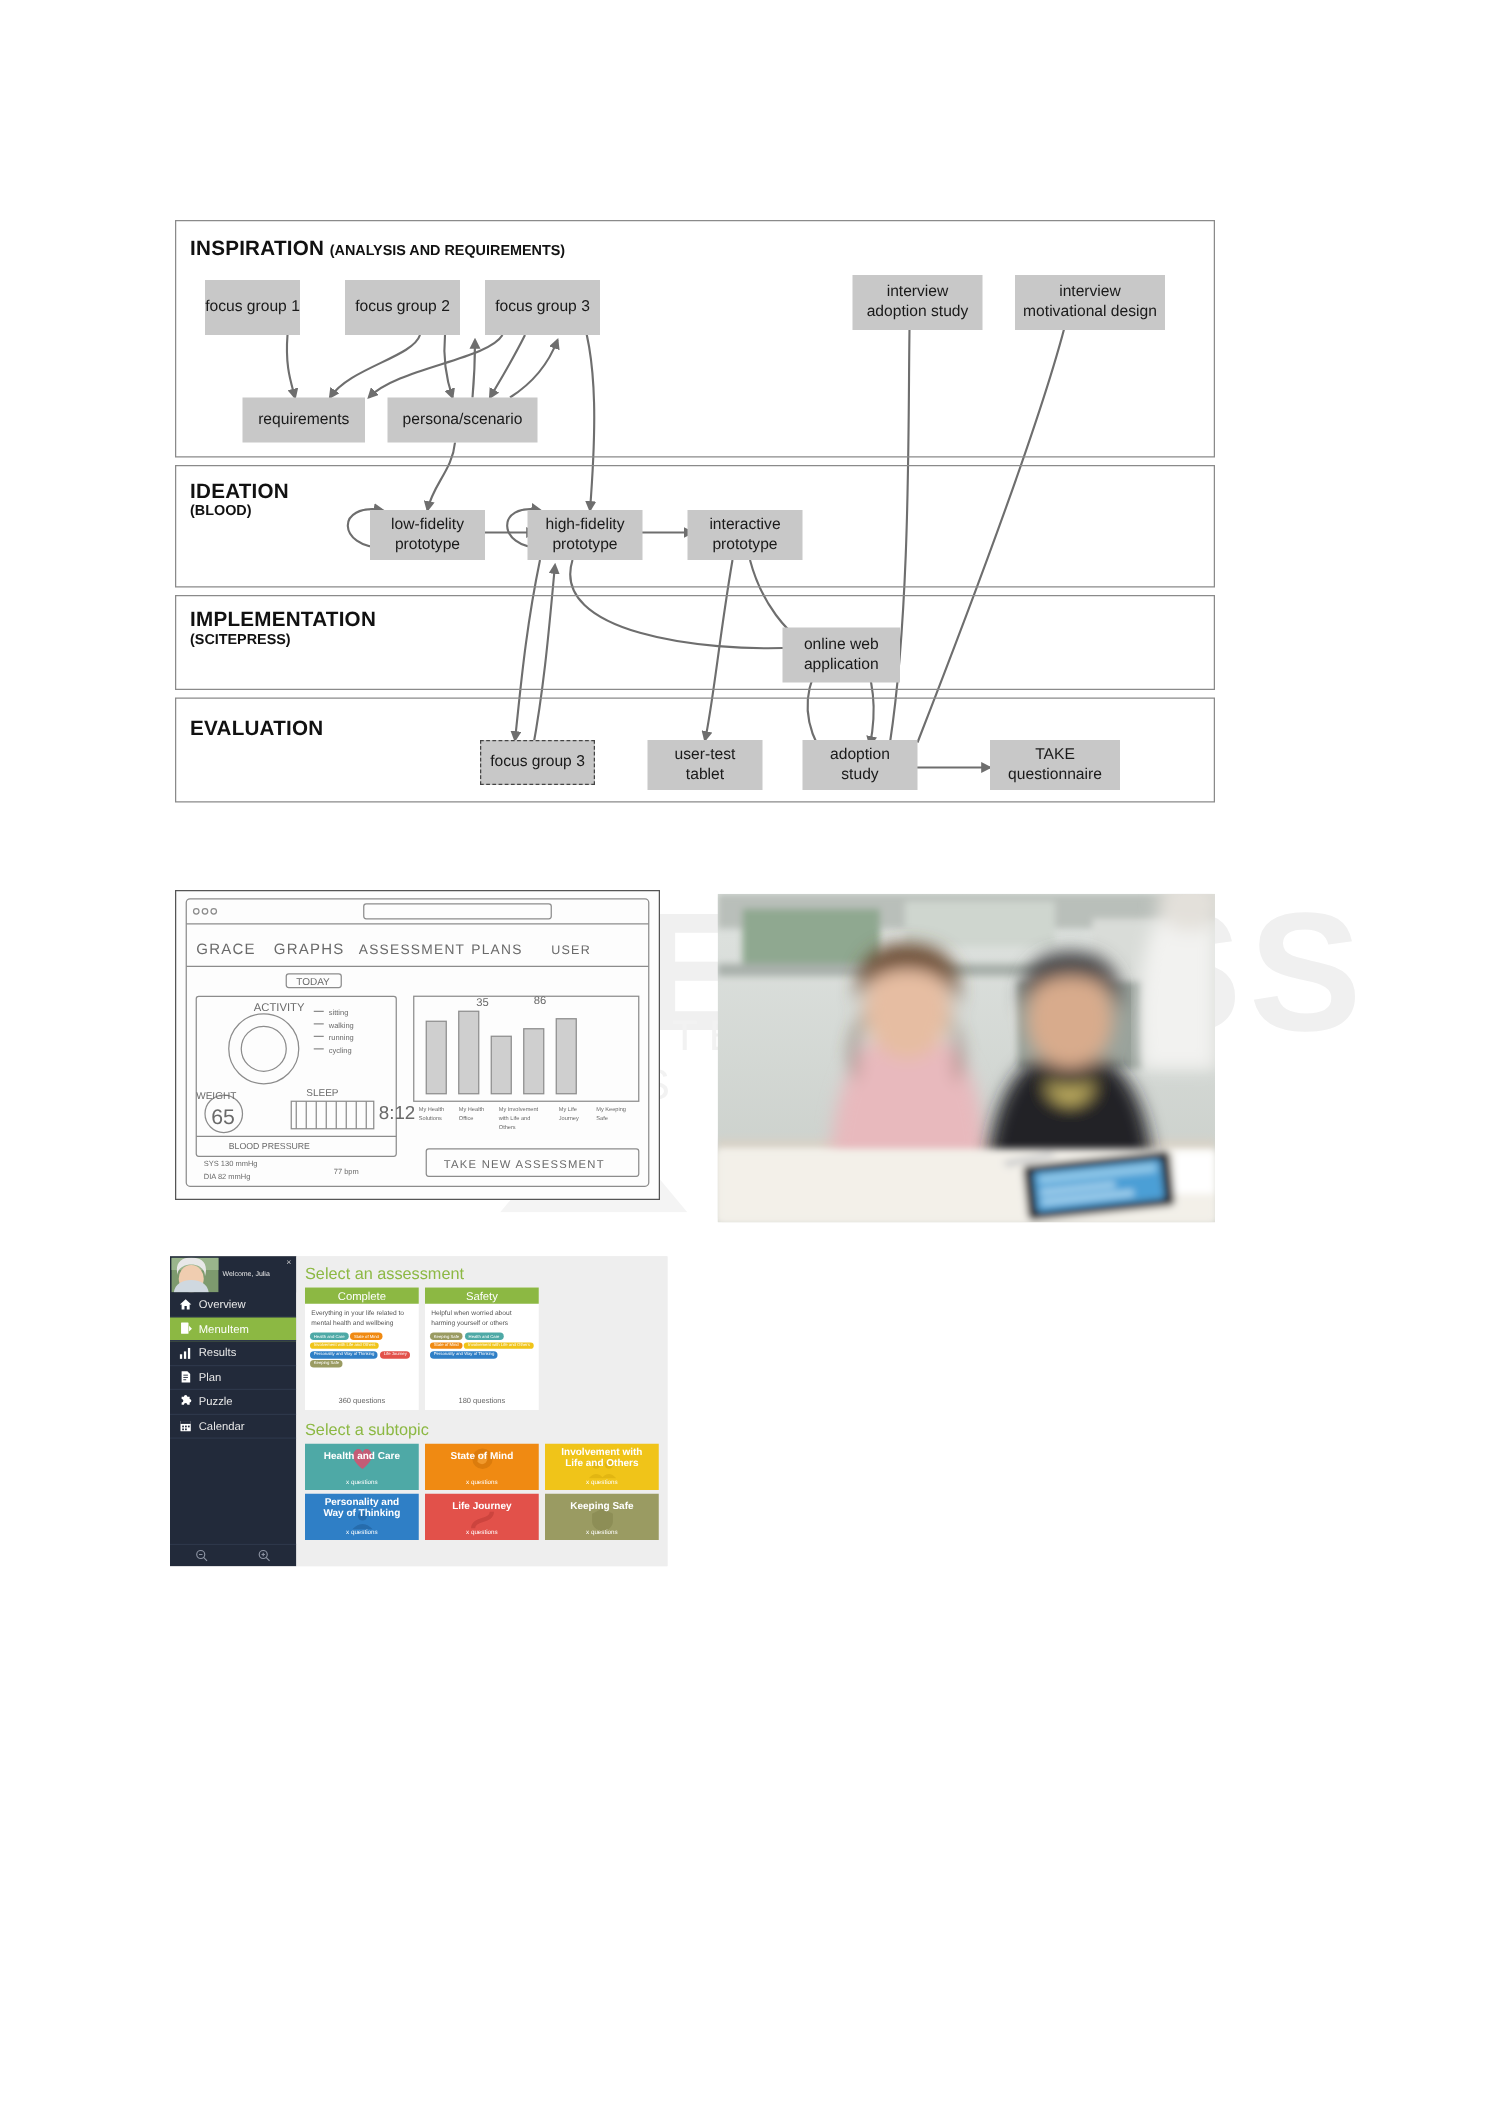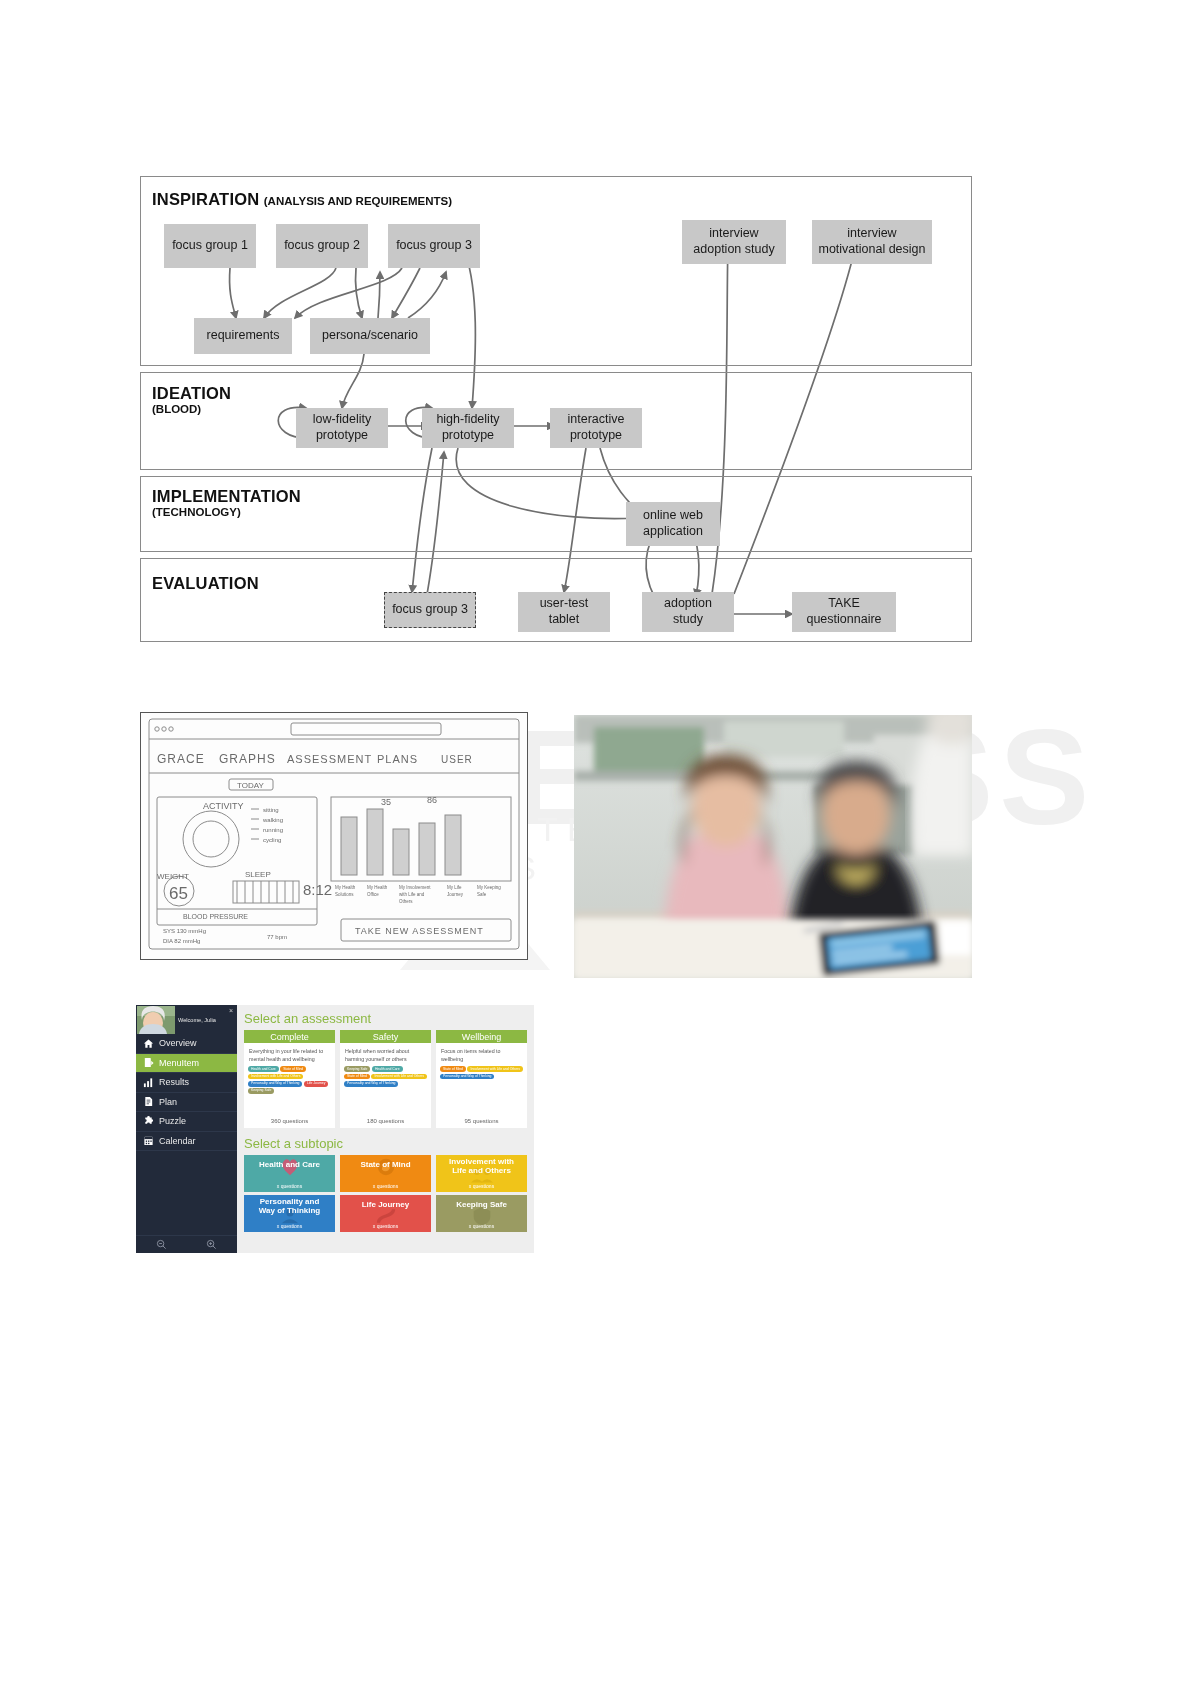--- a/index.html
+++ b/index.html
@@ -137,27 +137,27 @@
   <div class="lane-title" style="left:12px;top:14px;">
     <span class="big">INSPIRATION</span>
     <span class="small">(ANALYSIS AND REQUIREMENTS)</span>
   </div>
   <div class="lane-title" style="left:12px;top:208px;">
     <div class="big">IDEATION</div>
     <div class="small">(BLOOD)</div>
   </div>
   <div class="lane-title" style="left:12px;top:311px;">
     <div class="big">IMPLEMENTATION</div>
-    <div class="small">(TECHNOLOGY)</div>
+    <div class="small">(SCITEPRESS)</div>
   </div>
   <div class="lane-title" style="left:12px;top:398px;">
     <div class="big">EVALUATION</div>
   </div>
 
-  <div class="node" style="left:24px;top:48px;width:92px;height:44px;">focus group 1</div>
+  <div class="node" style="left:24px;top:48px;width:76px;height:44px;">focus group 1</div>
   <div class="node" style="left:136px;top:48px;width:92px;height:44px;">focus group 2</div>
   <div class="node" style="left:248px;top:48px;width:92px;height:44px;">focus group 3</div>
   <div class="node" style="left:542px;top:44px;width:104px;height:44px;">
     <span style="white-space:pre-line;">interview
 adoption study</span>
   </div>
   <div class="node" style="left:672px;top:44px;width:120px;height:44px;">
     <span style="white-space:pre-line;">interview
 motivational design</span>
   </div>
@@ -438,30 +438,20 @@
         <span class="tag" style="background:#4ea9a6">Health and Care</span>
         <span class="tag" style="background:#f08a12">State of Mind</span>
         <span class="tag" style="background:#f0c419">Involvement with Life and Others</span>
         <span class="tag" style="background:#2f7fc6">Personality and Way of Thinking</span>
         <span class="tag" style="background:#e2514a">Life Journey</span>
         <span class="tag" style="background:#9a9b62">Keeping Safe</span>
       </div>
       <div class="acard-q">360 questions</div>
     </div>
 
-    <div class="acard" style="left:199px;">
-      <div class="acard-hd">Wellbeing</div>
-      <div class="acard-desc">Focus on items related to wellbeing</div>
-      <div class="acard-tags">
-        <span class="tag" style="background:#f08a12">State of Mind</span>
-        <span class="tag" style="background:#f0c419">Involvement with Life and Others</span>
-        <span class="tag" style="background:#2f7fc6">Personality and Way of Thinking</span>
-      </div>
-      <div class="acard-q">95 questions</div>
-    </div>
 
     <div class="app-h" id="app-h2">Select a subtopic</div>
 
     <div class="tile" style="left:7px;top:150px;background:#4ea9a6;">
       <span class="tile-ic">
         <svg width="20" height="18" viewBox="0 0 24 22" fill="#d94f6e">
             <path d="M12 21 C2 13 1 7 5 3 C8 0 11 2 12 5 C13 2 16 0 19 3 C23 7 22 13 12 21 Z"></path>
           </svg>
       </span>
       <span class="tile-t" style="white-space:pre-line;">Health and Care</span>

